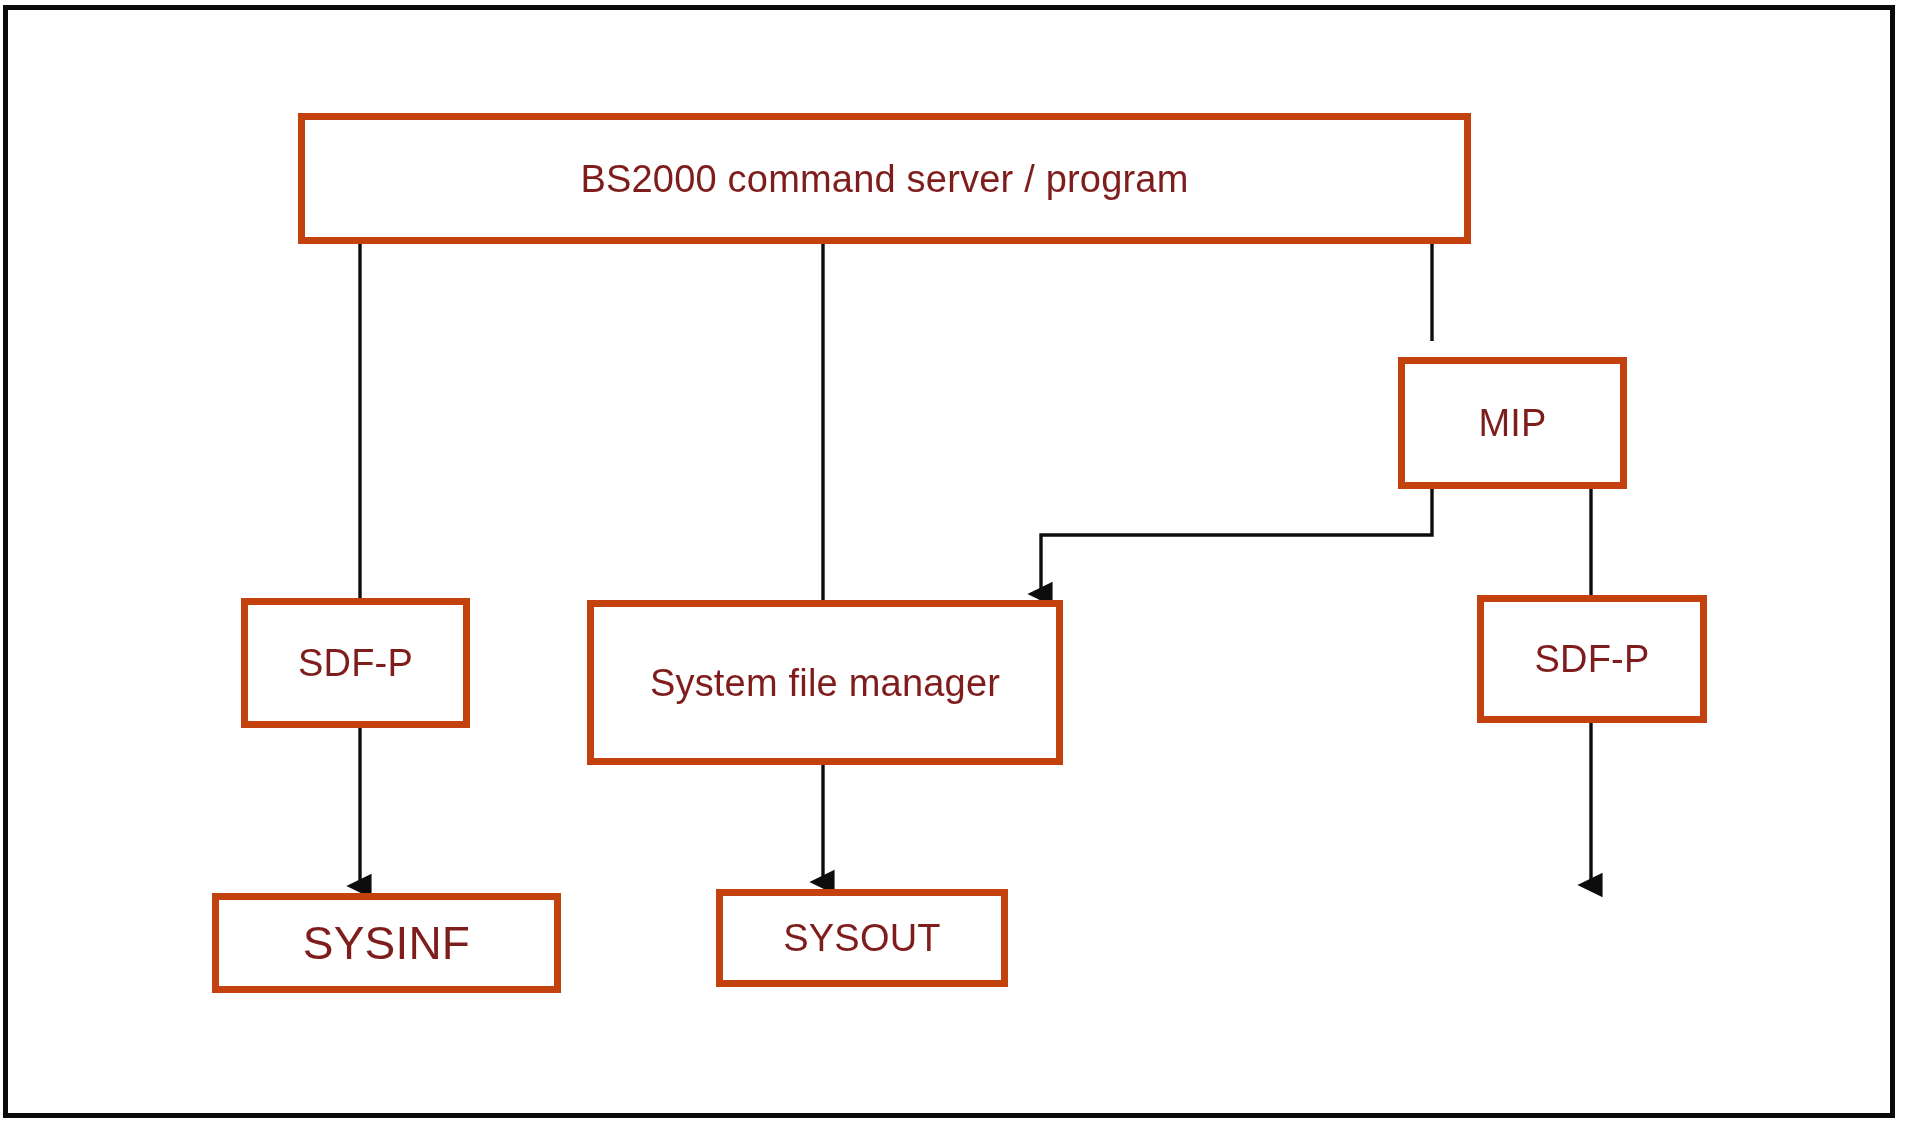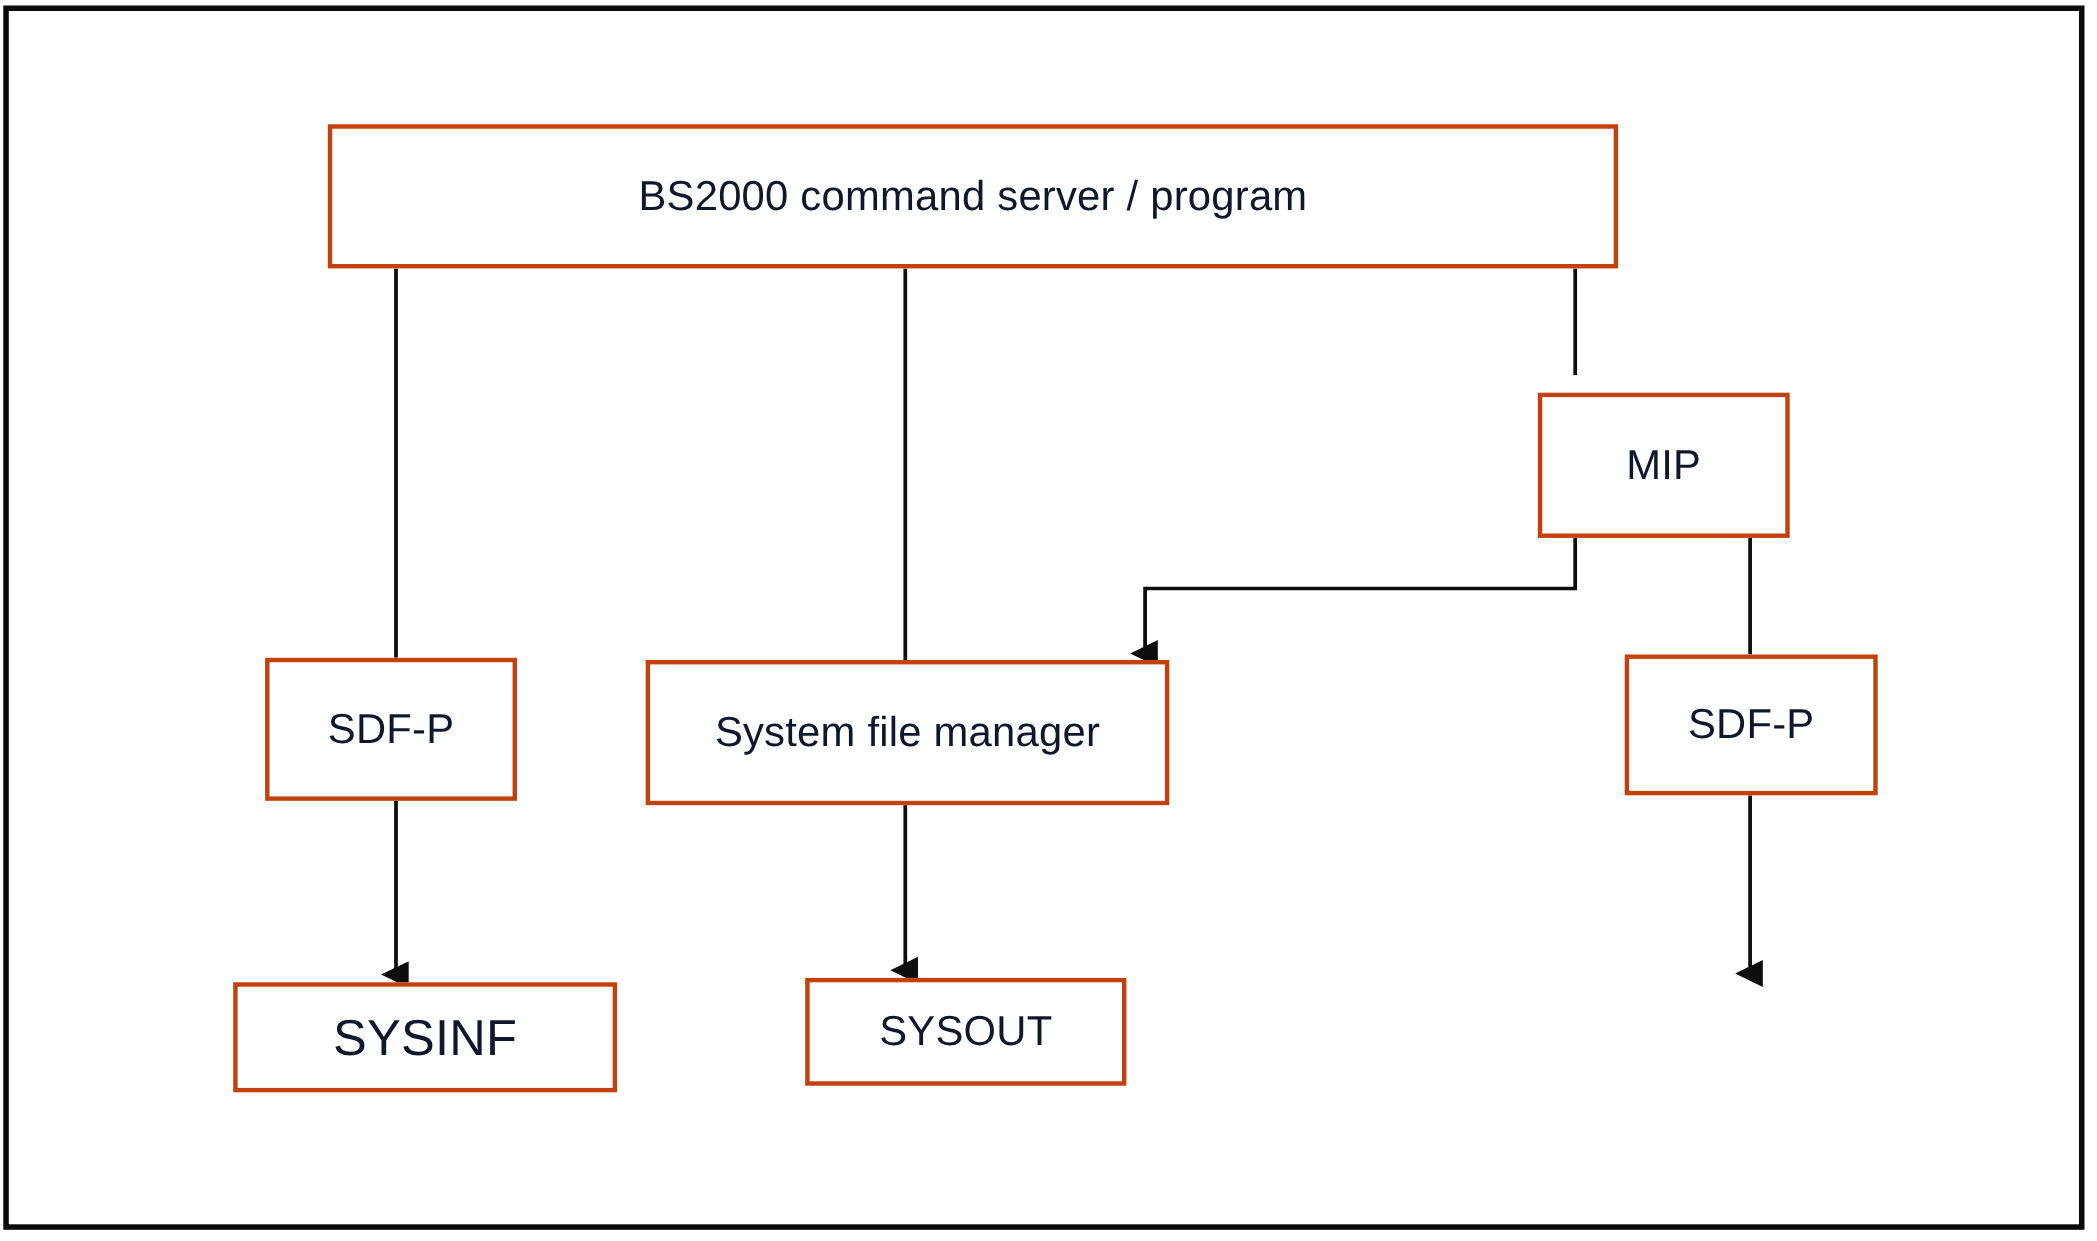--- a/index.html
+++ b/index.html
@@ -30,42 +30,42 @@
     position: absolute;
     left: 0;
     top: 0;
     width: 1906px;
     height: 1128px;
     pointer-events: none;
   }
   .node {
     position: absolute;
     box-sizing: border-box;
-    border: 4px solid #c2410c;
+    border: 7px solid #c2410c;
     background: #ffffff;
     display: flex;
     align-items: center;
     justify-content: center;
-    color: #0f172a;
+    color: #7f1d1d;
     font-family: "Liberation Sans", sans-serif;
     font-weight: 400;
     letter-spacing: 0.2px;
     white-space: nowrap;
   }
   .node-label {
     display: block;
     line-height: 1;
   }
   #node-root     { left: 298px;  top: 113px; width: 1173px; height: 131px; font-size: 38px; }
   #node-mip      { left: 1398px; top: 341px; width: 229px;  height: 132px; font-size: 38px; margin-top: 16px; }
   #node-sdfp-l   { left: 241px;  top: 598px; width: 229px;  height: 130px; font-size: 38px; }
-  #node-sfm      { left: 587px;  top: 600px; width: 476px;  height: 132px; font-size: 38px; }
+  #node-sfm      { left: 587px;  top: 600px; width: 476px;  height: 165px; font-size: 38px; }
   #node-sdfp-r   { left: 1477px; top: 595px; width: 230px;  height: 128px; font-size: 38px; }
   #node-sysinf   { left: 212px;  top: 893px; width: 349px;  height: 100px; font-size: 46px; }
-  #node-sysout   { left: 732px;  top: 889px; width: 292px;  height: 98px;  font-size: 38px; }
+  #node-sysout   { left: 716px;  top: 889px; width: 292px;  height: 98px;  font-size: 38px; }
   #node-sysmsg   { left: 1443px; top: 892px; width: 294px;  height: 100px; font-size: 38px; }
 </style>
 </head>
 <body>
 
 <div id="stage">
 
   <div id="frame"></div>
 
   <svg id="wires" viewBox="0 0 1906 1128" xmlns="http://www.w3.org/2000/svg">

